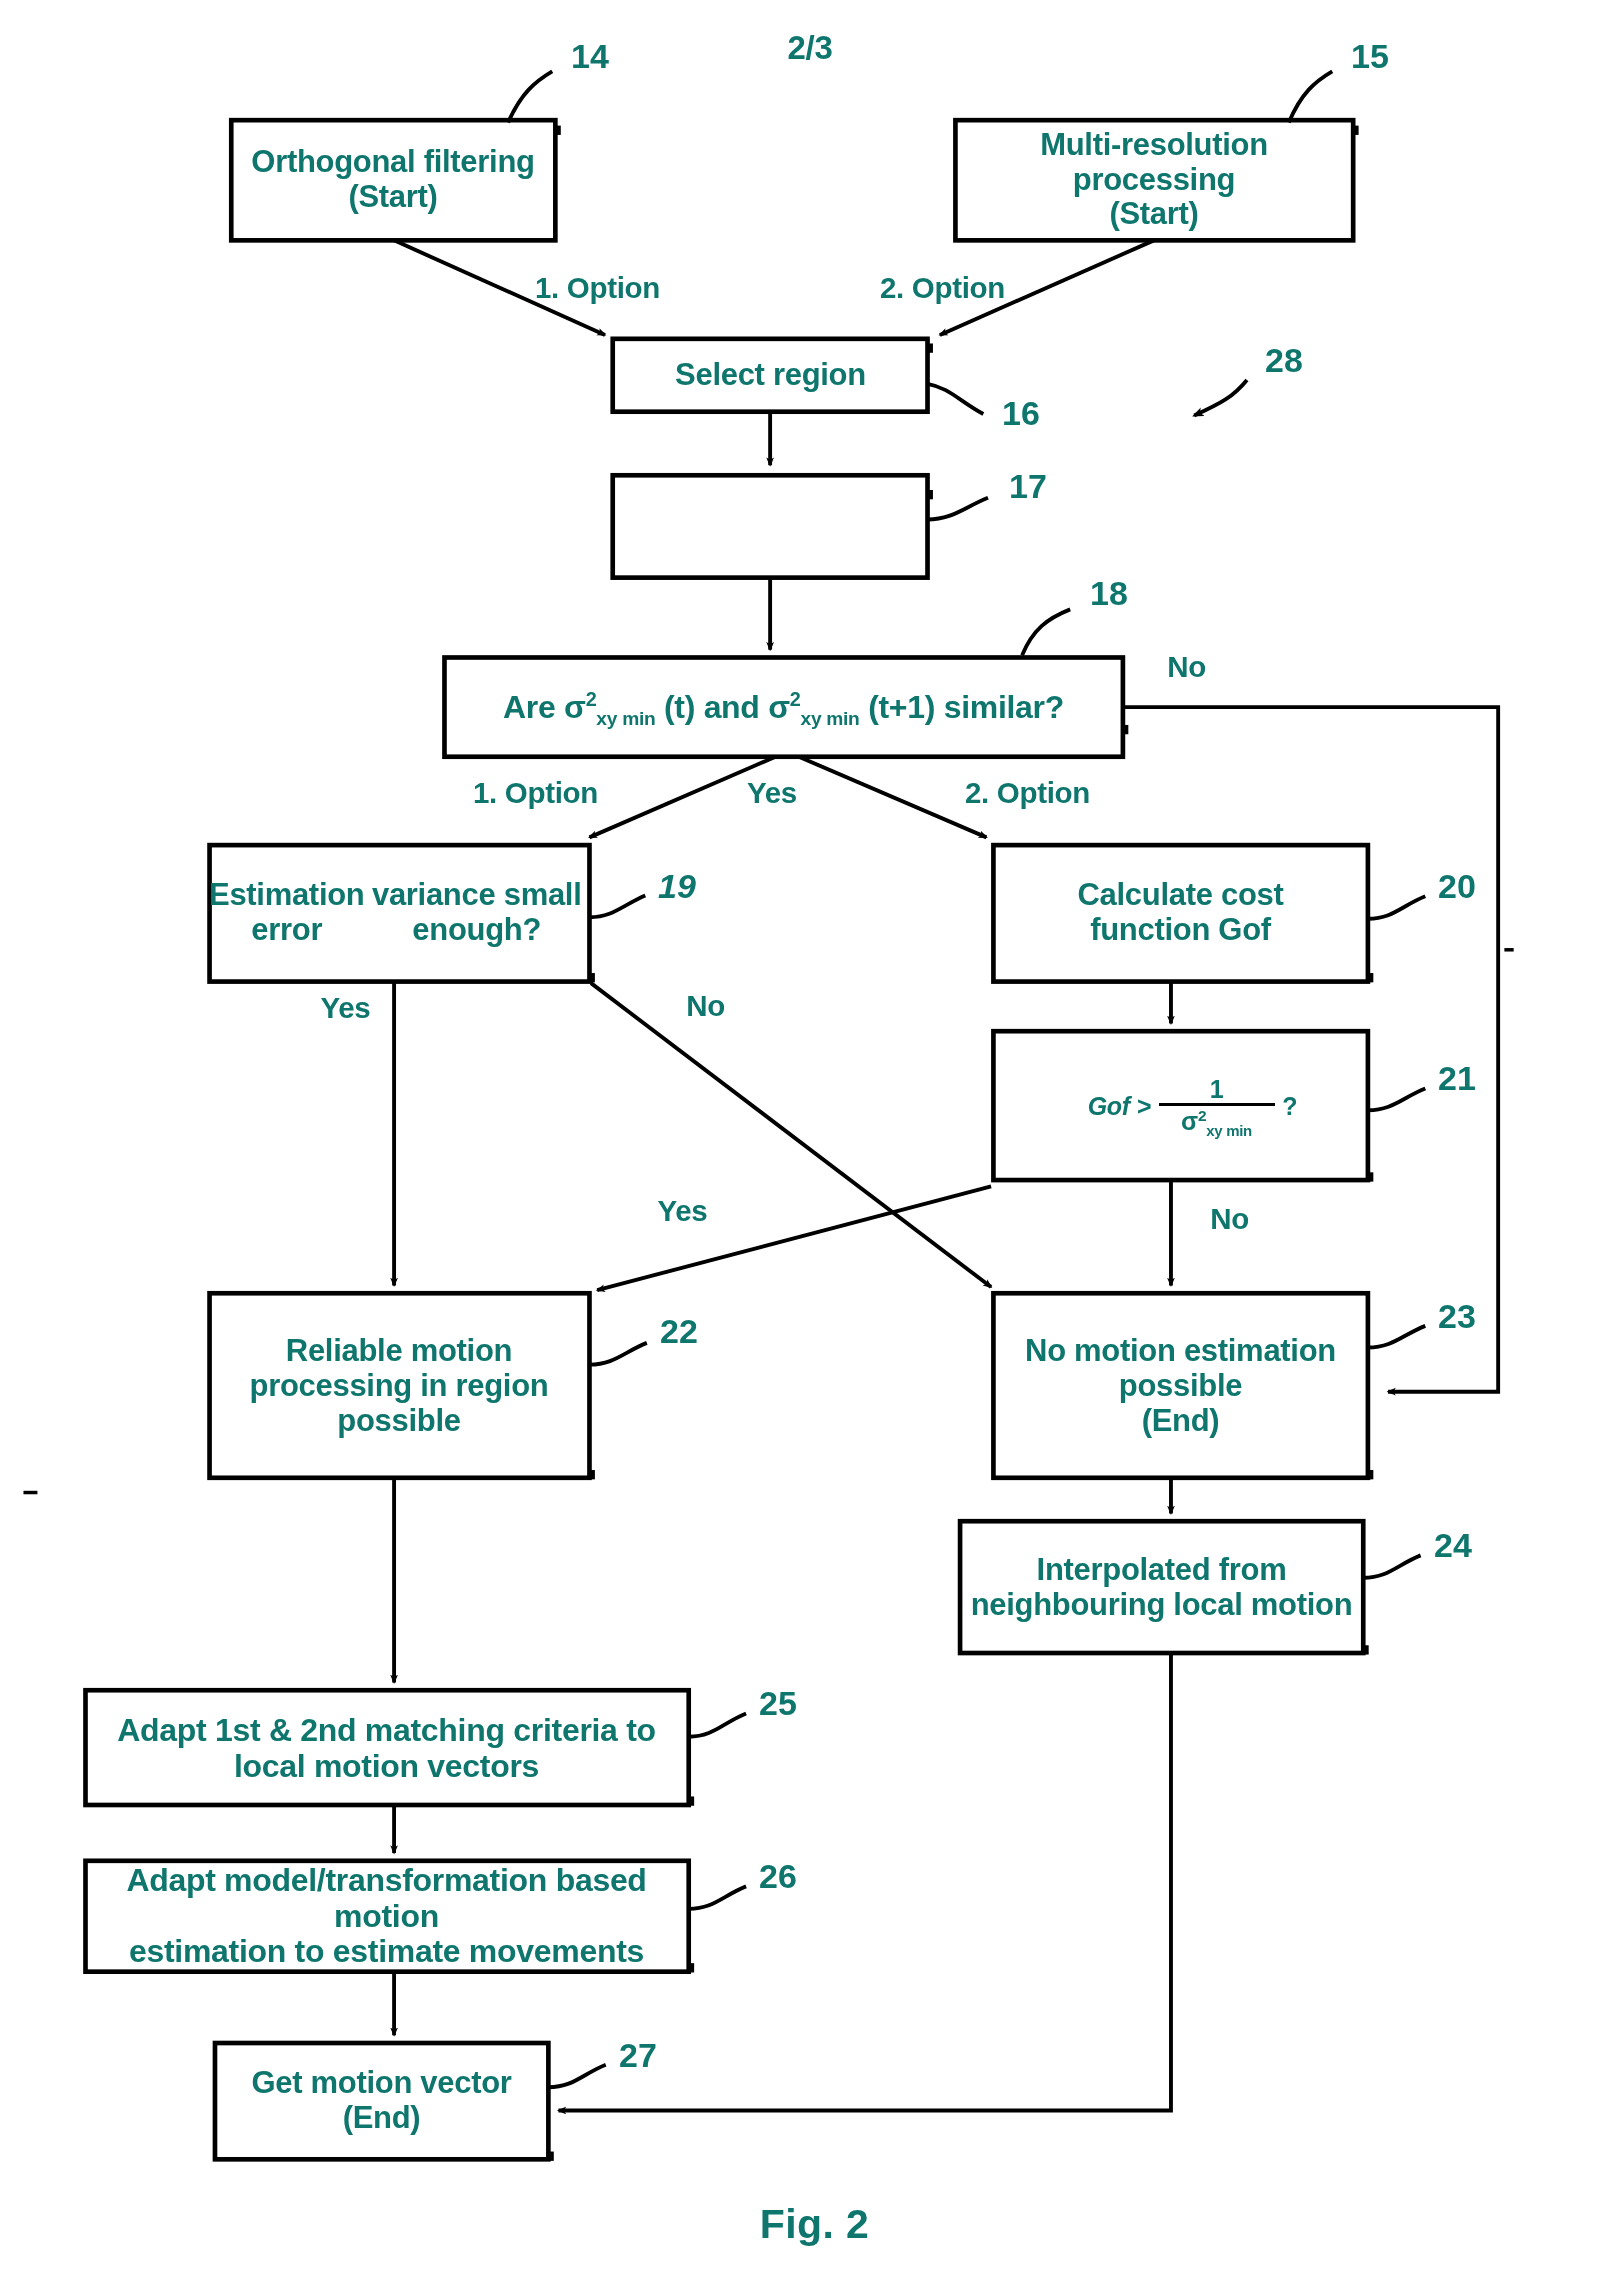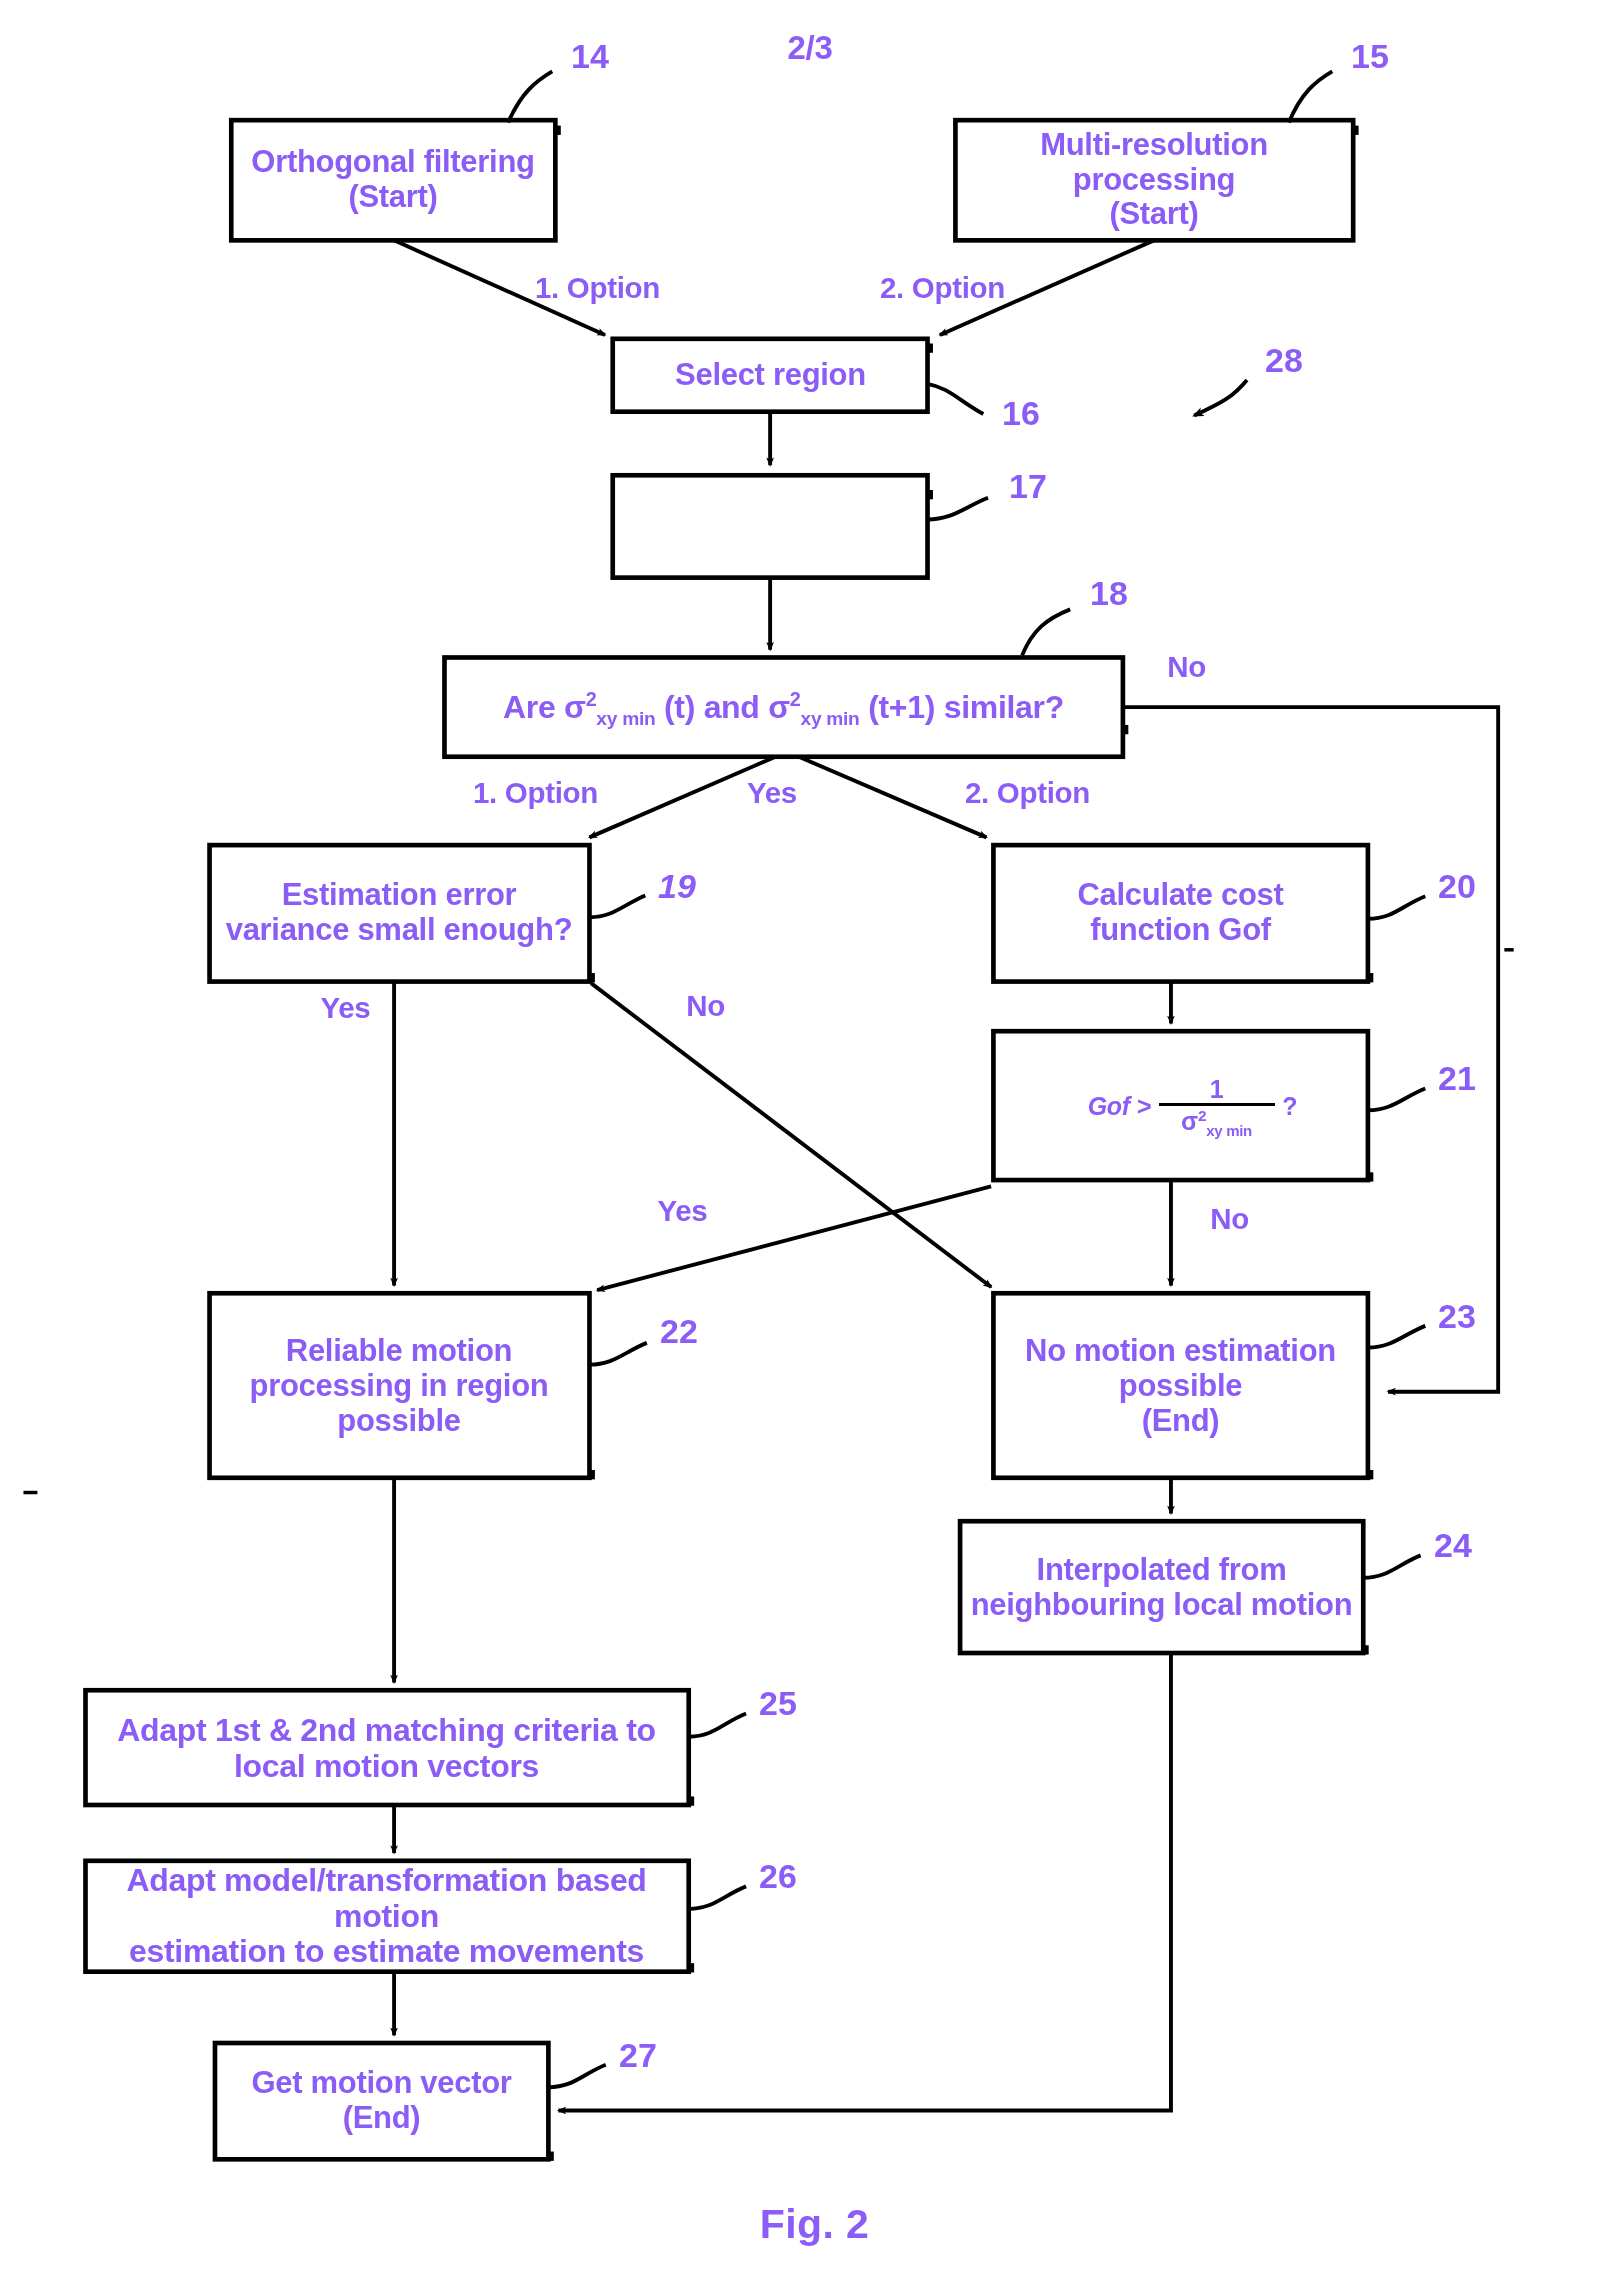--- a/index.html
+++ b/index.html
@@ -50,21 +50,21 @@
   }
   .arrowhead { fill: #000000; }
 
   
   .txt {
     position: absolute;
     text-align: center;
     line-height: 1.12;
     font-family: "Liberation Sans", sans-serif;
     font-weight: 600;
-    color: #8b5cf6;
+    color: #0f766e;
     letter-spacing: -0.3px;
     white-space: pre-line;
   }
   .boxtext {
     display: flex;
     align-items: center;
     justify-content: center;
     font-size: 31px;
   }
   .lbl {
@@ -284,21 +284,21 @@
       <span>Are</span>&nbsp;<span class="sig">σ</span><span class="sup">2</span><span class="sub">xy min</span>&nbsp;<span>(t)</span>&nbsp;<span>and</span>&nbsp;<span class="sig">σ</span><span class="sup">2</span><span class="sub">xy min</span>&nbsp;<span>(t+1) similar?</span>
     </span>
   </div>
   <div class="txt refnum" style="left:1074px; top:574px; width:70px;">18</div>
   <div class="txt lbl" style="left:1140px; top:650px; width:93px;">No</div>
 
   <div class="txt lbl" style="left:450px; top:776px; width:171px;">1. Option</div>
   <div class="txt lbl" style="left:702px; top:776px; width:140px;">Yes</div>
   <div class="txt lbl" style="left:942px; top:776px; width:171px;">2. Option</div>
 
-  <div class="txt boxtext" style="left:209px; top:845px; width:380px; height:136px; flex-direction:column;">
+  <div class="txt boxtext" style="left:209px; top:845px; width:380px; height:136px; flex-direction:row;">
     <div>Estimation error</div>
     <div>variance small enough?</div>
   </div>
   <div class="txt refnum" style="left:642px; top:867px; width:70px;font-style:italic;">19</div>
 
   <div class="txt boxtext" style="left:993px; top:845px; width:375px; height:136px; flex-direction:column;">
     <div>Calculate cost</div>
     <div>function Gof</div>
   </div>
   <div class="txt refnum" style="left:1422px; top:867px; width:70px;">20</div>

